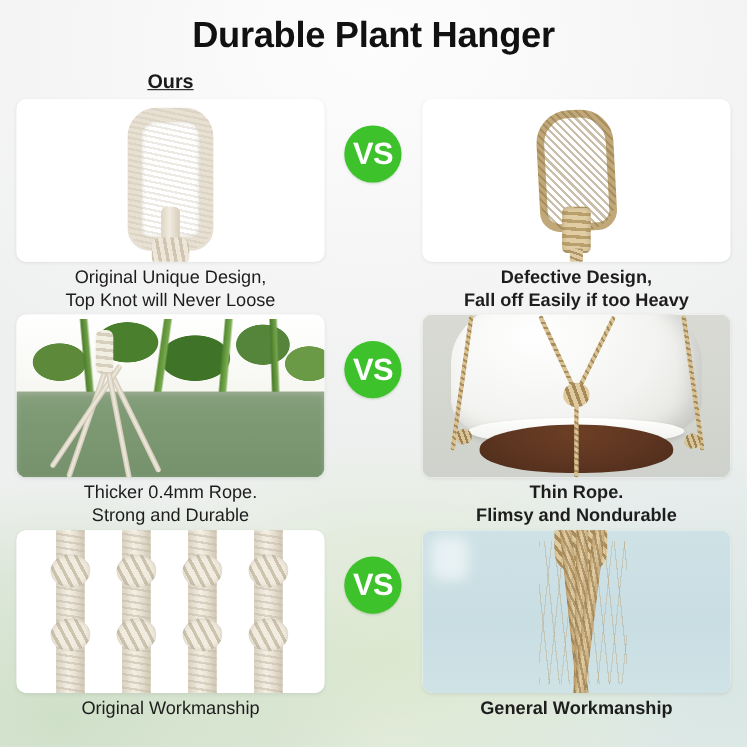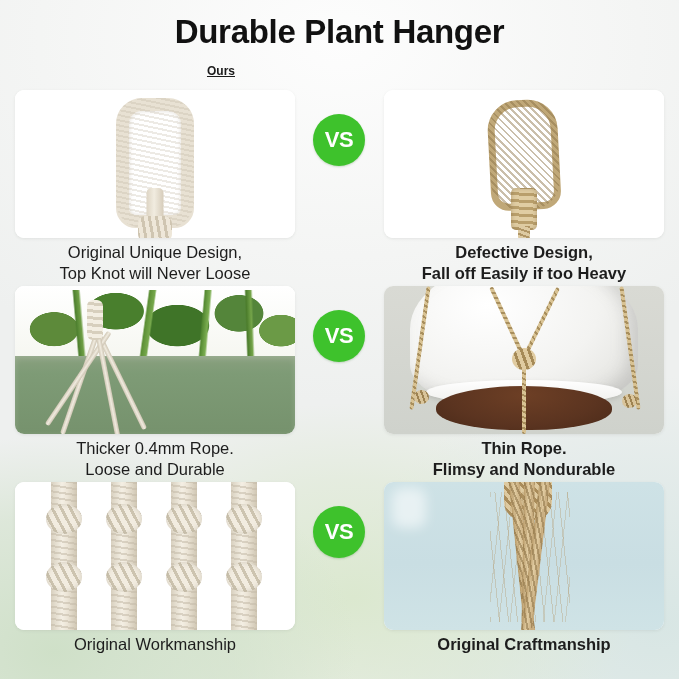--- a/index.html
+++ b/index.html
@@ -36,24 +36,24 @@
     text-align: center;
     font-size: 33px;
     font-weight: bold;
     color: #111111;
     letter-spacing: -0.3px;
   }
 
   .col-head {
     position: absolute;
     top: 64px;
-    font-size: 12px;
+    font-size: 18px;
     font-weight: bold;
     color: #1b1b1b;
-    text-align: right;
+    text-align: center;
     width: 160px;
     text-decoration: underline;
   }
   .col-head.ours   { left: 75px; }
   .col-head.others { left: 444px; }
 
   
   .row { position: absolute; left: 0; width: 679px; }
   .row.r1 { top: 90px; }
   .row.r2 { top: 286px; }
@@ -87,21 +87,21 @@
   
   .vs {
     position: absolute;
     left: 313px;
     top: 24px;
     width: 52px;
     height: 52px;
     border-radius: 50%;
     background: #3ec22c;
     color: #ffffff;
-    font-size: 22px;
+    font-size: 28px;
     font-weight: bold;
     letter-spacing: -0.5px;
     display: flex;
     align-items: center;
     justify-content: center;
     box-shadow: 0 1px 2px rgba(60,120,50,0.25);
   }
 
   
   .scene { position: absolute; inset: 0; }
@@ -376,21 +376,21 @@
         <div class="pot"></div>
         <div class="pot-hole"></div>
         <div class="cord c1"></div>
         <div class="cord c2"></div>
         <div class="cord c3"></div>
         <div class="cord c4"></div>
         <div class="knot2"></div>
       </div>
     </div>
     <div class="caption left">Thicker 0.4mm Rope.
-Loose and Durable</div>
+Strong and Durable</div>
 
     <div class="vs">VS</div>
 
     <div class="card right">
       <div class="scene s2r">
         <div class="ceramic"></div>
         <div class="rim"></div>
         <div class="soil"></div>
         <div class="twine t3"></div>
         <div class="twine t4"></div>
@@ -423,16 +423,16 @@
     <div class="card right">
       <div class="scene s3r">
         <div class="blur-blob"></div>
         <div class="jtop"></div>
         <div class="jstrand j1"></div>
         <div class="jstrand j2"></div>
         <div class="jstrand j3"></div>
         <div class="fray"></div>
       </div>
     </div>
-    <div class="caption right">Original Craftmanship</div>
+    <div class="caption right">General Workmanship</div>
   </div>
 
 </div>
 
 </body></html>

